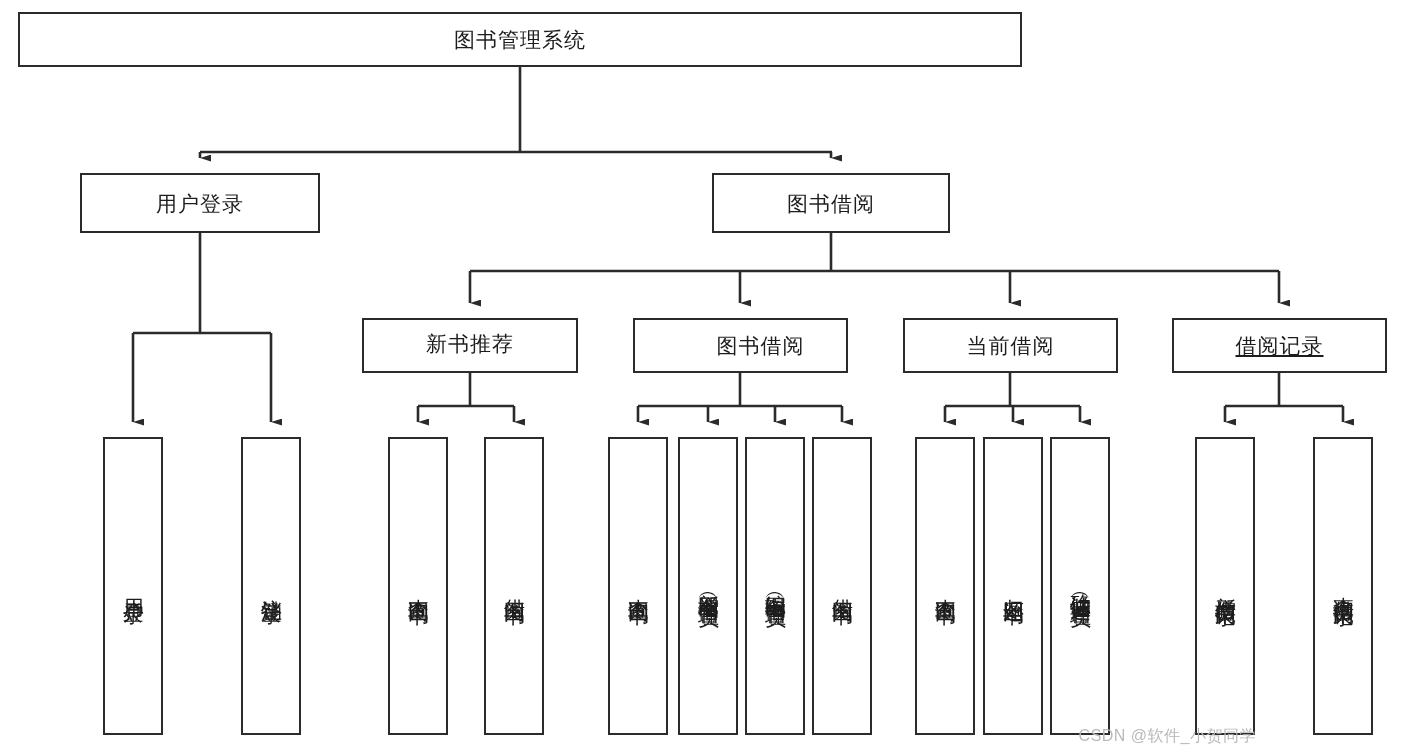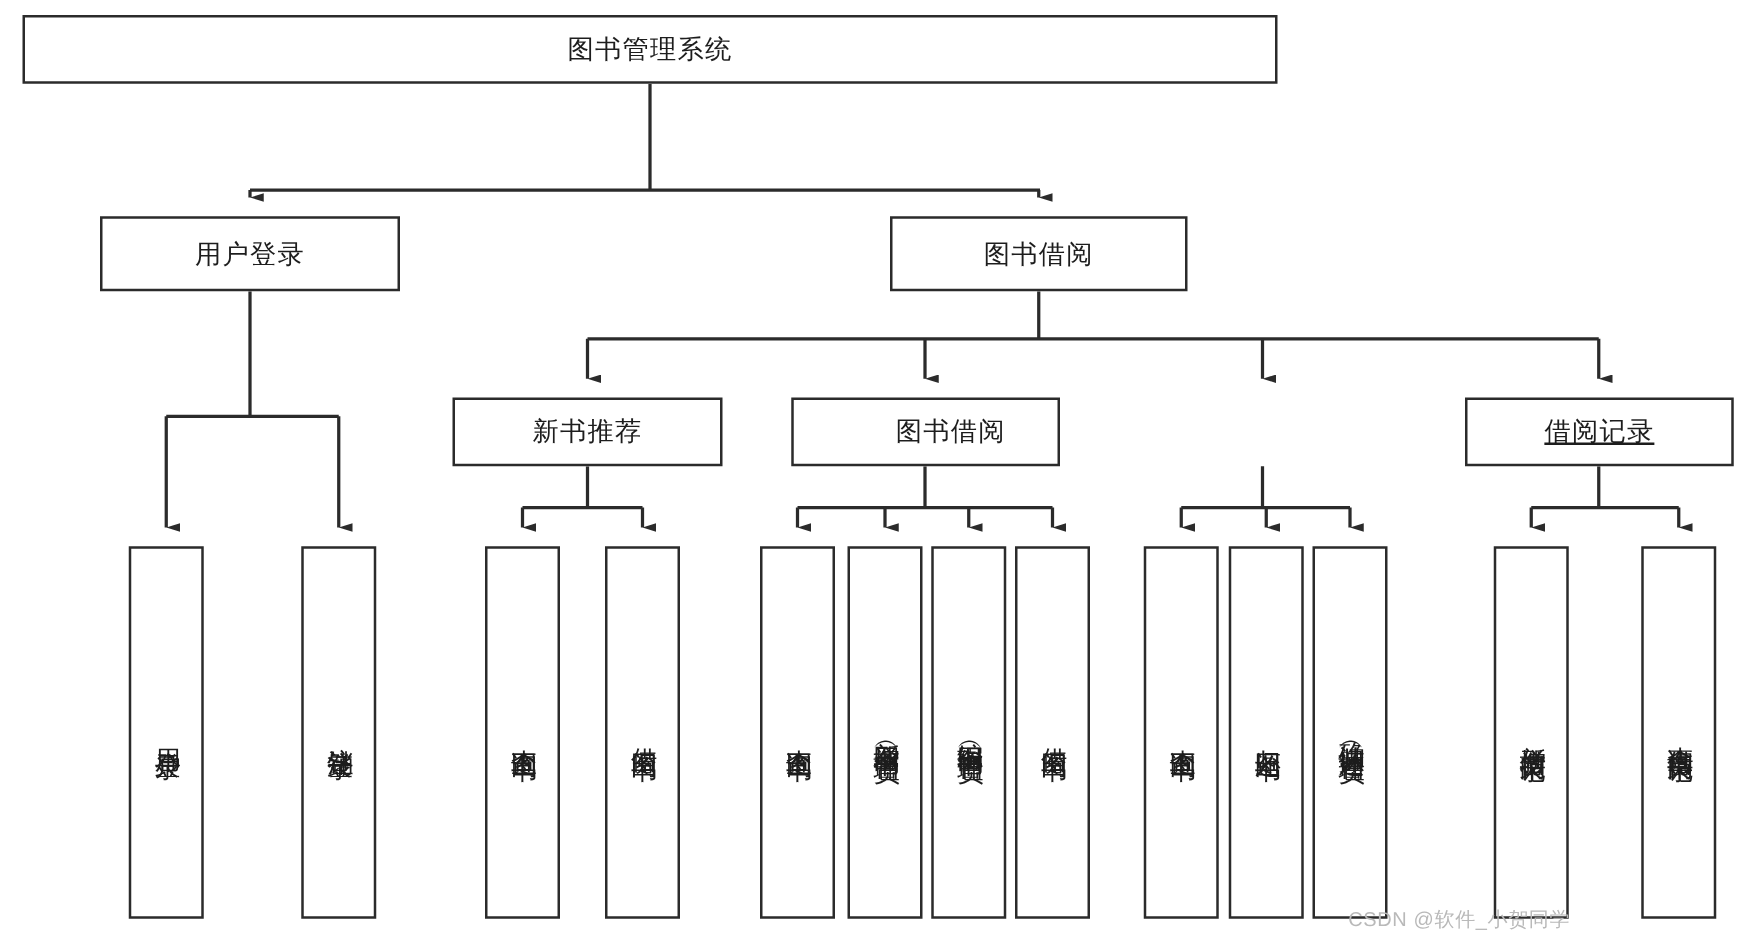--- a/index.html
+++ b/index.html
@@ -115,25 +115,28 @@
     <span class="lbl">图书借阅</span>
   </div>
 
   <div class="node v" style="left: 103px; top: 437px; width: 60px; height: 298px;">
     <span class="lbl">用户登录</span>
   </div>
   <div class="node v" style="left: 241px; top: 437px; width: 60px; height: 298px;">
     <span class="lbl">注销登录</span>
   </div>
 
-  <div class="node h" style="left: 362px; top: 318px; width: 216px; height: 55px;">
+  <div class="node h" style="left: 362px; top: 318px; width: 216px; height: 55px; font-family: Liberation Mono, monospace;">
     <span class="lbl">新书推荐</span>
   </div>
   <div class="node h" style="left: 633px; top: 318px; width: 215px; height: 55px; padding-left: 40px;">
     <span class="lbl">图书借阅</span>
+  </div>
+  <div class="node h" style="left: 903px; top: 318px; width: 215px; height: 55px;">
+    <span class="lbl">当前借阅</span>
   </div>
   <div class="node h" style="left: 1172px; top: 318px; width: 215px; height: 55px; text-decoration: underline;">
     <span class="lbl">借阅记录</span>
   </div>
 
   <div class="node v" style="left: 388px; top: 437px; width: 60px; height: 298px;">
     <span class="lbl">查询图书</span>
   </div>
   <div class="node v" style="left: 484px; top: 437px; width: 60px; height: 298px;">
     <span class="lbl">借阅图书</span>

